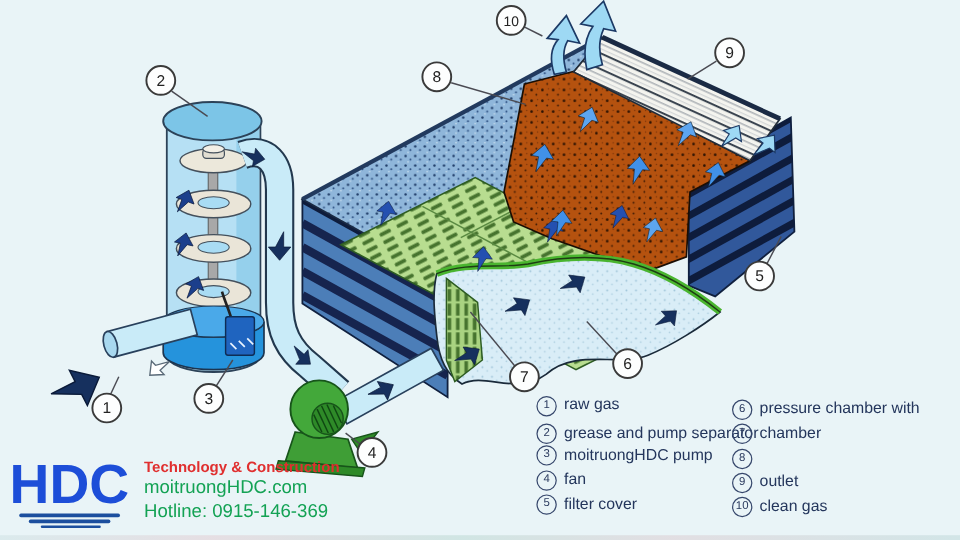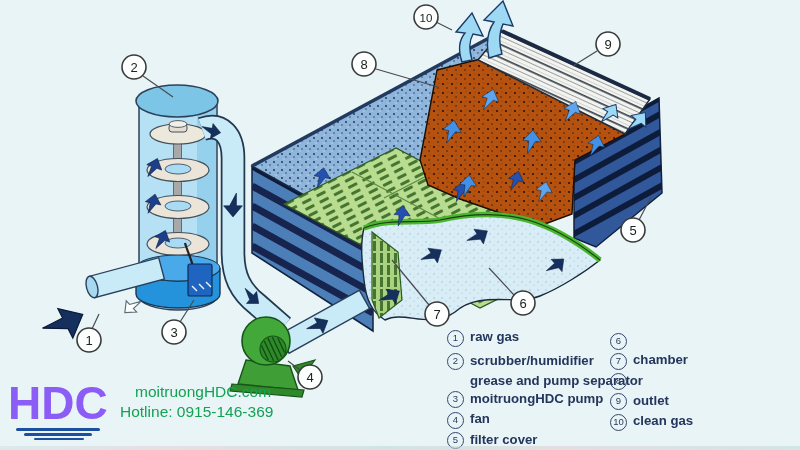--- a/index.html
+++ b/index.html
@@ -7,33 +7,33 @@
          background:#e9f4f7;font-family:"Liberation Sans",sans-serif;}
   .stage svg{position:absolute;left:0;top:0;}
   
   .legend-col{position:absolute;color:#24365c;font-size:13.2px;line-height:20px;white-space:nowrap;}
   .legend-col.left{left:447px;top:327px;}
   .legend-col.right{left:610px;top:330px;}
   .lrow{display:flex;align-items:flex-start;}
   .lrow.mb35{margin-bottom:3.5px;} .lrow.mbn2{margin-bottom:-2px;} .lrow.mb05{margin-bottom:0.5px;}
   .lnum{flex:0 0 auto;width:15px;height:15px;margin:2.5px 6px 0 0;border:1.3px solid #35466b;
         border-radius:50%;font-size:9.5px;line-height:14.5px;text-align:center;color:#2a3a5e;}
-  .ltext div{white-space:nowrap;font-weight:bold;}
+  .ltext div{white-space:nowrap;}
   
   .brand{position:absolute;left:8px;top:381px;display:flex;}
   .brand-logo{width:108px;}
-  .brand-logo .word{font-size:46px;font-weight:bold;color:#8b5cf6;letter-spacing:0px;line-height:44px;}
+  .brand-logo .word{font-size:46px;font-weight:bold;color:#1d4ed8;letter-spacing:0px;line-height:44px;}
   .brand-logo .bar{background:#1c4f9e;border-radius:2px;}
   .bar1{width:84px;height:3px;margin:3px 0 2px 8px;}
   .bar2{width:68px;height:2.5px;margin:0 0 2px 16px;}
   .bar3{width:50px;height:2px;margin:0 0 0 26px;}
   .brand-text{padding-left:4px;padding-top:1px;}
   .tagline{color:#e02f2f;font-weight:bold;font-size:12.5px;line-height:15px;}
-  .website{color:#13a254;font-size:15.5px;line-height:20px;margin-left:15px;}
-  .hotline{color:#13a254;font-size:15.5px;line-height:20px;text-align:right;}
+  .website{color:#13a254;font-size:15.5px;line-height:20px;}
+  .hotline{color:#13a254;font-size:15.5px;line-height:20px;}
   .edge-strip{position:absolute;left:0;bottom:0;width:800px;height:4px;opacity:.55;
     background:linear-gradient(90deg,#cfe2e4 0%,#e3cdd3 22%,#bcd9d3 48%,#dccdd2 70%,#bfd9da 100%);}
 </style>
 </head>
 <body>
 
 <div class="stage">
 <svg width="800" height="450" viewBox="0 0 800 450">
   <defs>
     <path id="arr" d="M0,7 L15,7 L15,0 L28,11 L15,22 L15,15 Z"></path>
@@ -284,21 +284,20 @@
   <div class="legend-col left">
     <div class="lrow mb35">
       <span class="lnum">1</span>
       <span class="ltext">
           <div>raw gas</div>
         </span>
     </div>
     <div class="lrow mbn2">
       <span class="lnum">2</span>
       <span class="ltext">
-        <div>scrubber/humidifier</div>
         <div>grease and pump separator</div>
       </span>
     </div>
     <div class="lrow mb05">
       <span class="lnum">3</span>
       <span class="ltext">
           <div>moitruongHDC pump</div>
         </span>
     </div>
     <div class="lrow mb05">
@@ -312,20 +311,21 @@
       <span class="ltext">
           <div>filter cover</div>
         </span>
     </div>
   </div>
 
   <div class="legend-col right">
     <div class="lrow mb05">
       <span class="lnum">6</span>
       <span class="ltext">
+        <div>pressure chamber with</div>
       </span>
     </div>
     <div class="lrow mb05">
       <span class="lnum">7</span>
       <span class="ltext">
           <div>chamber</div>
         </span>
     </div>
     <div class="lrow mb05">
       <span class="lnum">8</span>
@@ -345,19 +345,20 @@
   </div>
 
   <div class="brand">
     <div class="brand-logo">
       <div class="word">HDC</div>
       <div class="bar bar1"></div>
       <div class="bar bar2"></div>
       <div class="bar bar3"></div>
     </div>
     <div class="brand-text">
+      <div class="tagline">Technology &amp; Construction</div>
       <div class="website">moitruongHDC.com</div>
       <div class="hotline">Hotline: 0915-146-369</div>
     </div>
   </div>
 
   <div class="edge-strip"></div>
 </div>
 
 </body></html>

